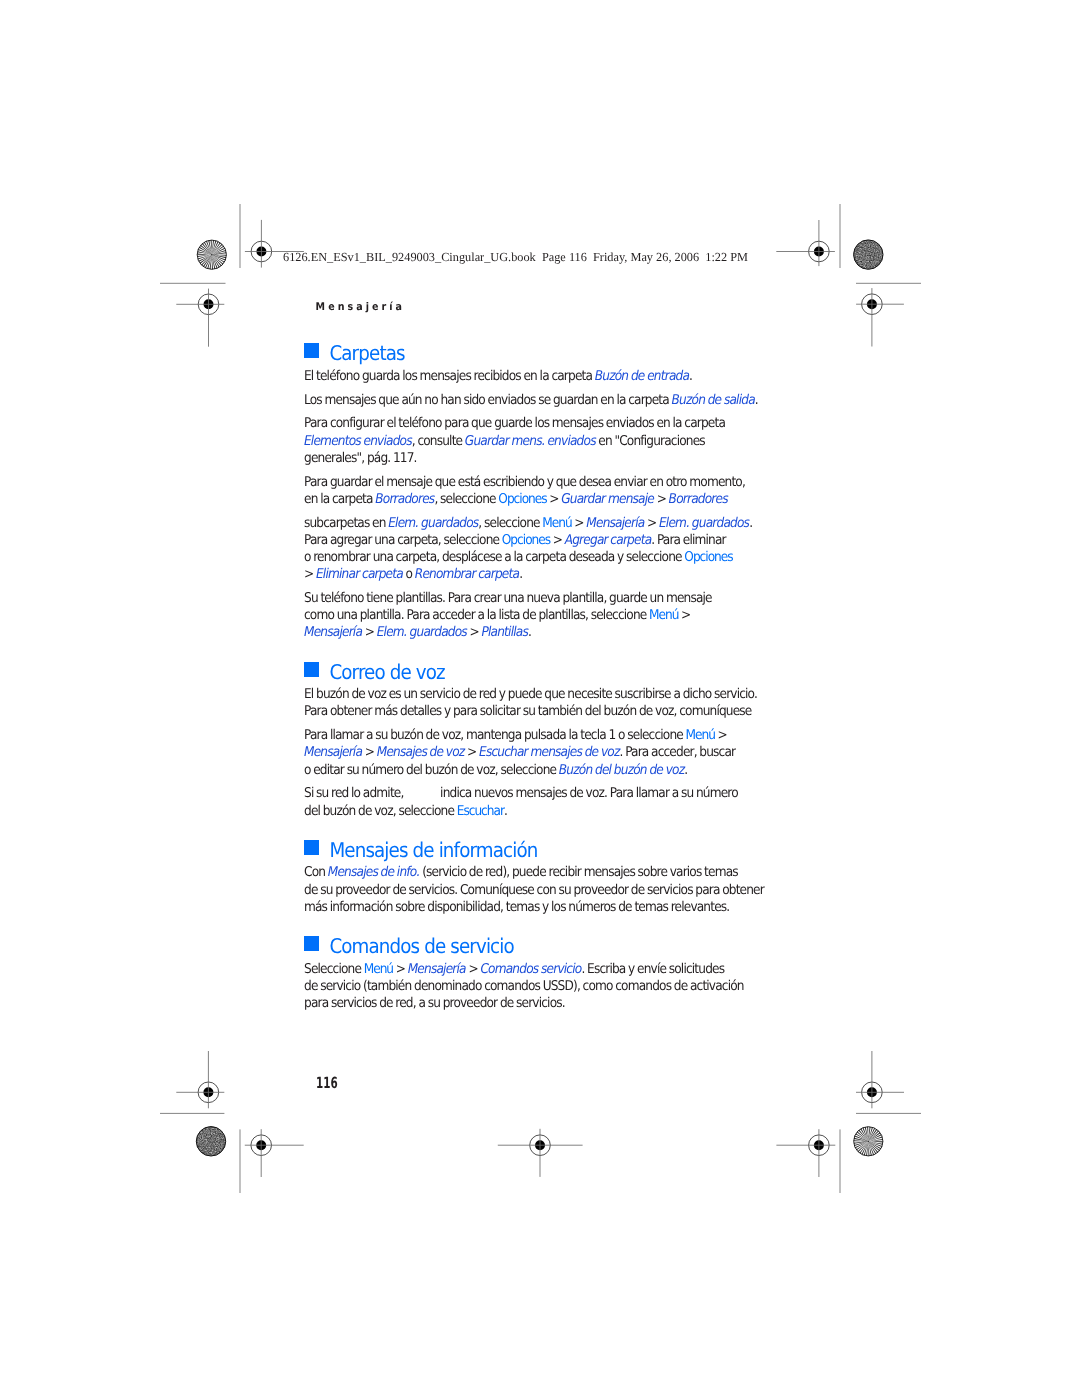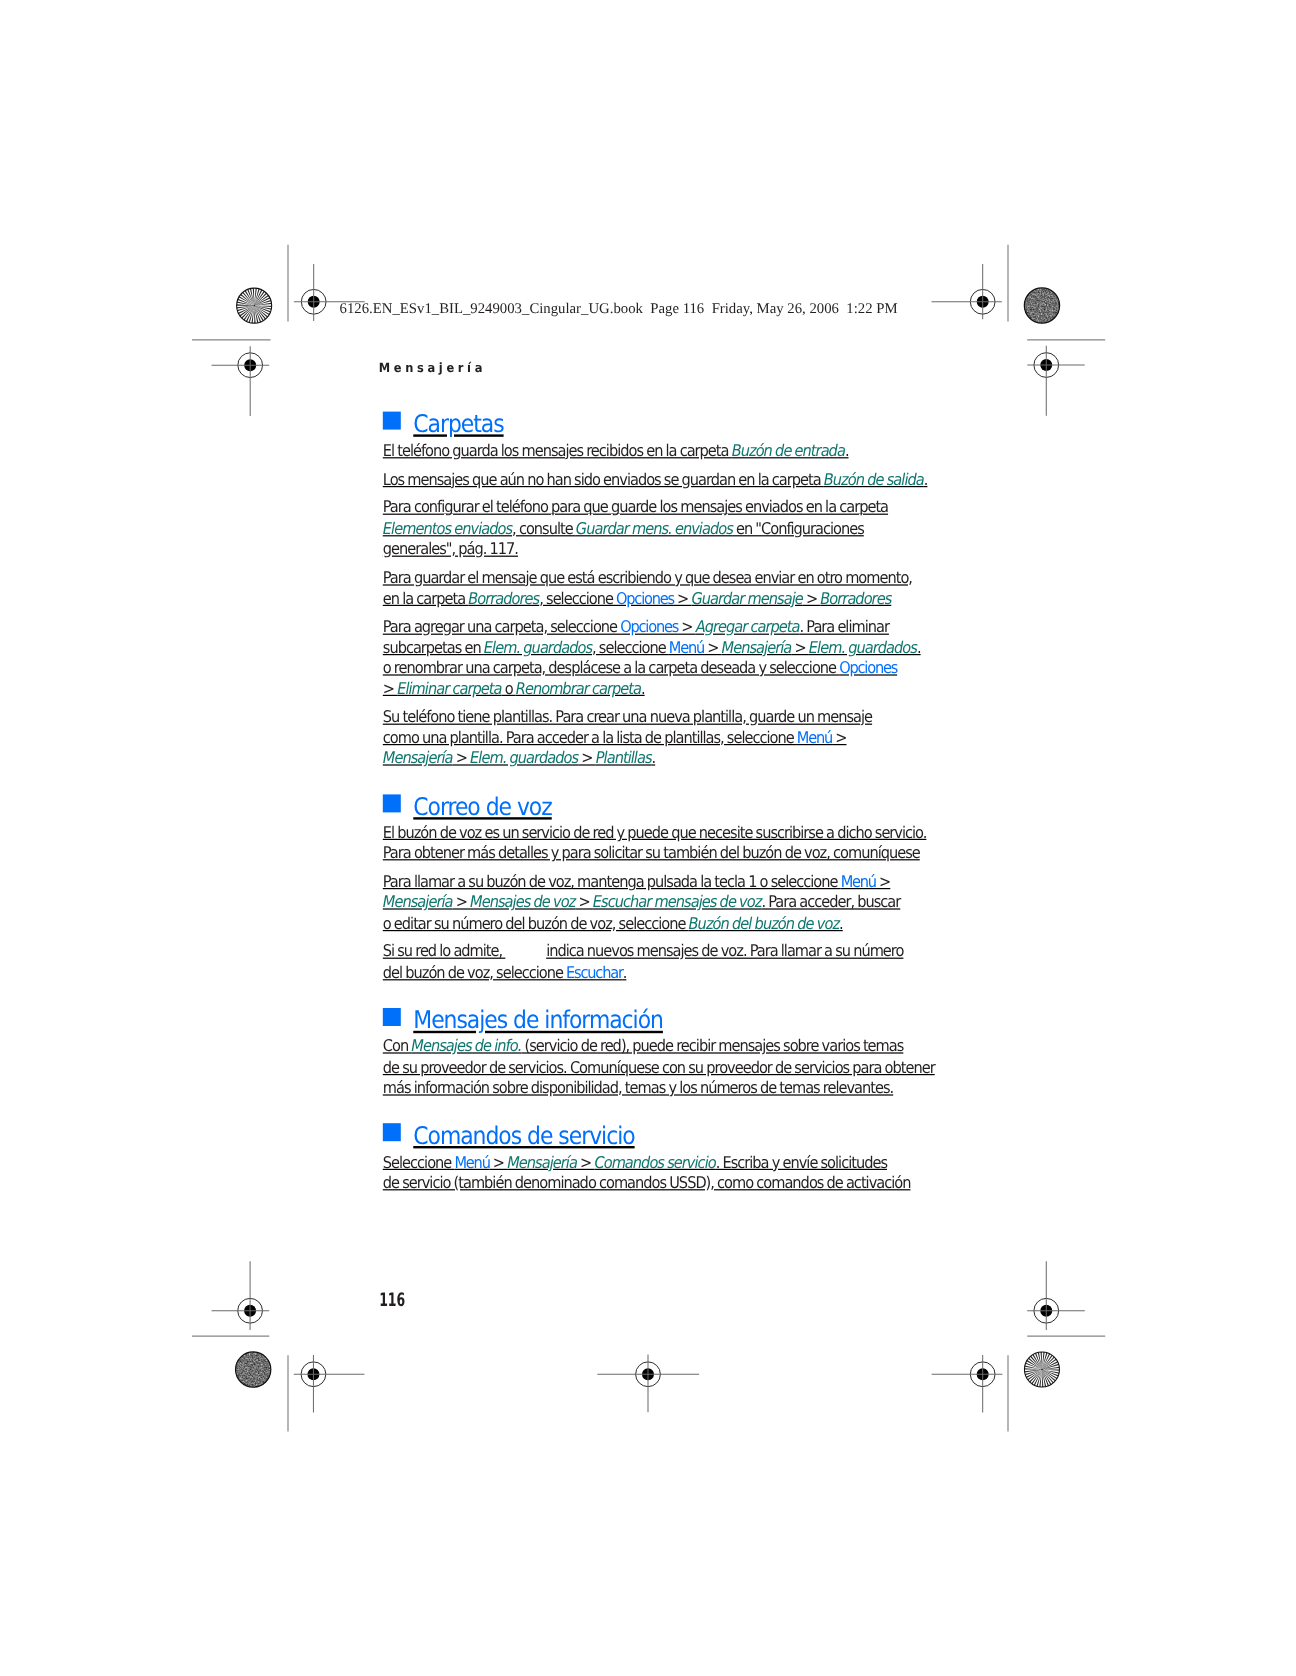--- a/index.html
+++ b/index.html
@@ -11,31 +11,31 @@
   #page{position:relative;width:860px;height:1397px;background:#fff;opacity:0.999;}
 
   #marks{position:absolute;left:0;top:0;width:1080px;height:1397px;}
 
   .slug{position:absolute;left:283px;top:250.2px;font-family:"Liberation Serif",serif;
         font-size:12.3px;line-height:14px;color:#231f20;white-space:pre;}
 
   .running-head{position:absolute;left:315.6px;top:301.2px;font-size:10.6px;line-height:12px;
         color:#231f20;letter-spacing:3.05px;font-weight:700;white-space:pre;}
 
-  .col{position:absolute;left:319px;top:343.1px;width:470px;text-decoration:underline;}
+  .col{position:absolute;left:304px;top:343.1px;width:470px;}
 
   h2{margin:20.2px 0 4.35px 0;padding:0;font-size:20.3px;line-height:20.3px;color:#0070fa;
      font-weight:400;letter-spacing:-0.85px;white-space:nowrap;}
   h2.first{margin-top:0;}
   h2 .sq{display:inline-block;width:15px;height:15px;background:#0070fa;
          vertical-align:0px;margin-right:10.4px;position:relative;top:-1.9px;}
 
   p{margin:0;padding:0;font-size:13.5px;line-height:17.15px;color:#231f20;
     letter-spacing:-0.83px;word-spacing:-0.4px;white-space:nowrap;}
-  .it{font-style:italic;color:#0f766e;letter-spacing:-0.8px;}
+  .it{font-style:italic;color:#1d4ed8;letter-spacing:-0.8px;}
   .up{font-style:normal;color:#0070fa;letter-spacing:-1.0px;}
   .gapicon{display:inline-block;width:34px;}
 
   .folio{position:absolute;left:316px;top:1076.2px;font-size:15.4px;line-height:15.4px;
          color:#231f20;font-weight:700;transform:scaleX(0.75);transform-origin:left top;}
 </style>
 </head>
 <body>
 
 <div id="page">
@@ -145,22 +145,22 @@
       <div style="height: 6.69px;"></div>
       <p class="last"><span>Los mensajes que aún no han sido enviados se guardan en la carpeta </span><span class="it">Buzón de salida</span><span>.</span></p>
       <div style="height: 6.69px;"></div>
       <p><span>Para configurar el teléfono para que guarde los mensajes enviados en la carpeta</span></p>
       <p><span class="it">Elementos enviados</span><span>, consulte </span><span class="it">Guardar mens. enviados</span><span> en "Configuraciones</span></p>
       <p class="last"><span>generales", pág. 117.</span></p>
       <div style="height: 6.69px;"></div>
       <p><span>Para guardar el mensaje que está escribiendo y que desea enviar en otro momento,</span></p>
       <p class="last"><span>en la carpeta </span><span class="it">Borradores</span><span>, seleccione </span><span class="up">Opciones</span><span> &gt; </span><span class="it">Guardar mensaje</span><span> &gt; </span><span class="it">Borradores</span></p>
       <div style="height: 6.69px;"></div>
+      <p><span>subcarpetas en </span><span class="it">Elem. guardados</span><span>, seleccione </span><span class="up">Menú</span><span> &gt; </span><span class="it">Mensajería</span><span> &gt; </span><span class="it">Elem. guardados</span><span>.</span></p>
       <p><span>Para agregar una carpeta, seleccione </span><span class="up">Opciones</span><span> &gt; </span><span class="it">Agregar carpeta</span><span>. Para eliminar</span></p>
-      <p><span>subcarpetas en </span><span class="it">Elem. guardados</span><span>, seleccione </span><span class="up">Menú</span><span> &gt; </span><span class="it">Mensajería</span><span> &gt; </span><span class="it">Elem. guardados</span><span>.</span></p>
       <p><span>o renombrar una carpeta, desplácese a la carpeta deseada y seleccione </span><span class="up">Opciones</span></p>
       <p class="last"><span>&gt; </span><span class="it">Eliminar carpeta</span><span> o </span><span class="it">Renombrar carpeta</span><span>.</span></p>
       <div style="height: 6.69px;"></div>
       <p><span>Su teléfono tiene plantillas. Para crear una nueva plantilla, guarde un mensaje</span></p>
       <p><span>como una plantilla. Para acceder a la lista de plantillas, seleccione </span><span class="up">Menú</span><span> &gt;</span></p>
       <p class="last"><span class="it">Mensajería</span><span> &gt; </span><span class="it">Elem. guardados</span><span> &gt; </span><span class="it">Plantillas</span><span>.</span></p>
       <h2><span class="sq"></span><span>Correo de voz</span></h2>
       <p><span>El buzón de voz es un servicio de red y puede que necesite suscribirse a dicho servicio.</span></p>
       <p><span>Para obtener más detalles y para solicitar su también del buzón de voz, comuníquese</span></p>
       <div style="height: 6.69px;"></div>
@@ -170,16 +170,17 @@
       <div style="height: 6.69px;"></div>
       <p><span>Si su red lo admite, </span><span class="gapicon"></span><span>indica nuevos mensajes de voz. Para llamar a su número</span></p>
       <p class="last"><span>del buzón de voz, seleccione </span><span class="up">Escuchar</span><span>.</span></p>
       <h2><span class="sq"></span><span>Mensajes de información</span></h2>
       <p><span>Con </span><span class="it">Mensajes de info.</span><span> (servicio de red), puede recibir mensajes sobre varios temas</span></p>
       <p><span>de su proveedor de servicios. Comuníquese con su proveedor de servicios para obtener</span></p>
       <p class="last"><span>más información sobre disponibilidad, temas y los números de temas relevantes.</span></p>
       <h2><span class="sq"></span><span>Comandos de servicio</span></h2>
       <p><span>Seleccione </span><span class="up">Menú</span><span> &gt; </span><span class="it">Mensajería</span><span> &gt; </span><span class="it">Comandos servicio</span><span>. Escriba y envíe solicitudes</span></p>
       <p><span>de servicio (también denominado comandos USSD), como comandos de activación</span></p>
+      <p class="last"><span>para servicios de red, a su proveedor de servicios.</span></p>
     </div>
 
   <div class="folio">116</div>
 </div>
 
 </body></html>

